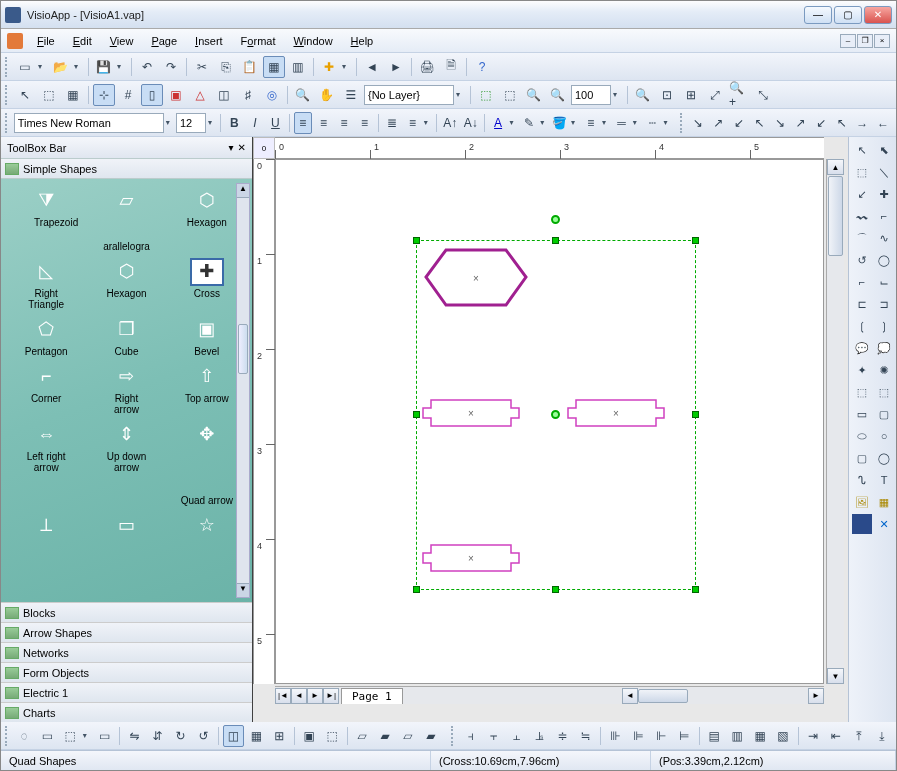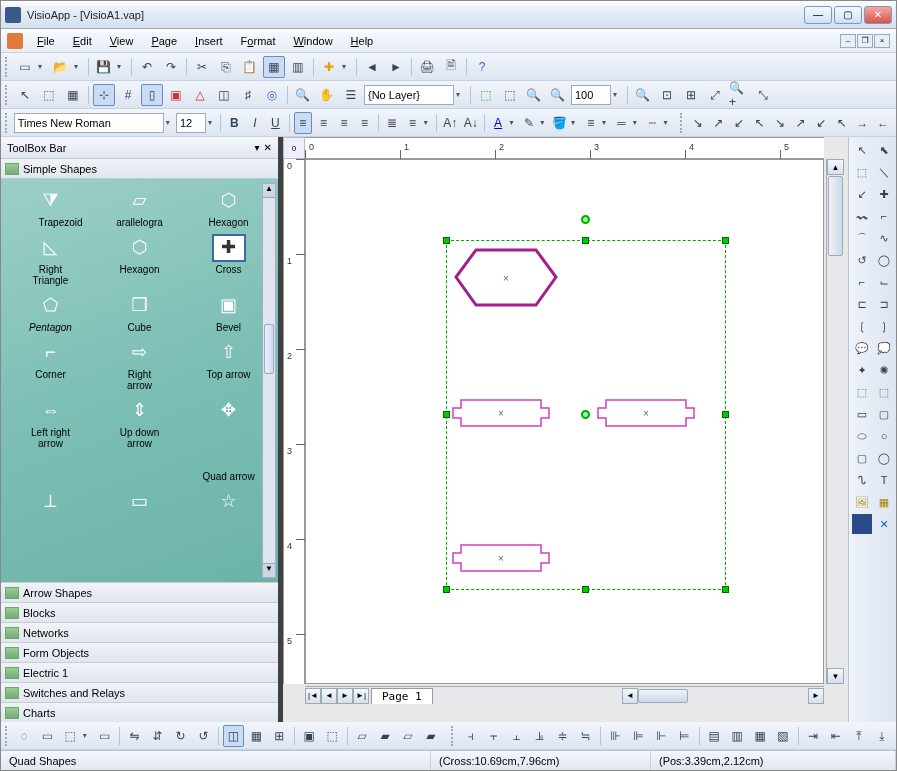--- a/index.html
+++ b/index.html
@@ -17,21 +17,21 @@
 .mdi-btns{margin-left:auto;display:flex;gap:1px;}
 .mdi-btn{width:16px;height:14px;border:1px solid #9ab;background:#e8eef8;font-size:8px;display:flex;align-items:center;justify-content:center;}
 .toolbar { height:28px; background:linear-gradient(#f2f5fb,#dde5f1); display:flex; align-items:center; padding:0 4px; gap:2px; border-bottom:1px solid #c5d2e4; flex-wrap:nowrap; overflow:hidden;}
 .toolbar .grip{width:4px;height:20px;border-left:2px dotted #9ab;margin-right:3px;}
 .tbtn{width:22px;height:22px;display:flex;align-items:center;justify-content:center;border:1px solid transparent;border-radius:2px;font-size:12px;color:#345;}
 .tbtn.active{background:#c8ddf5;border-color:#6a8cb8;}
 .tsep{width:1px;height:18px;background:#b5c3d6;margin:0 2px;}
 .tinput{height:20px;border:1px solid #9ab;background:#fff;padding:0 3px;font-size:11px;}
 .dd{width:10px;display:inline-block;font-size:8px;color:#456;}
 .content { flex:1; display:flex; overflow:hidden;}
-.toolbox { width:282px; background:#fff; display:flex; flex-direction:column; border-right:5px solid #404040;}
+.toolbox { width:252px; background:#fff; display:flex; flex-direction:column; border-right:1px solid #404040;}
 .tb-title{height:22px;background:linear-gradient(#f5f7fb,#e0e6f0);display:flex;align-items:center;padding:0 6px;border-bottom:1px solid #bcc;font-size:11px;}
 .tb-title .x{margin-left:auto;display:flex;gap:4px;font-size:10px;cursor:default;}
 .palette-head{height:20px;background:linear-gradient(#f0f3f8,#dfe6ef);display:flex;align-items:center;padding:0 4px;border-bottom:1px solid #bcc;gap:4px;}
 .palette-head .ico{width:14px;height:12px;background:linear-gradient(#9c9,#7a7);border:1px solid #6a6;}
 .shapes-area{flex:1;background:linear-gradient(160deg,#9bcfc6,#7dbfb5 50%,#6bb3a8);padding:6px 2px;overflow:hidden;position:relative;}
 .shape-grid{display:grid;grid-template-columns:repeat(3,1fr);gap:6px 2px;padding:2px 4px;}
 .shape-cell{display:flex;flex-direction:column;align-items:center;gap:2px;font-size:10px;color:#000;text-align:center;line-height:1.1;}
 .shape-ico{width:34px;height:28px;display:flex;align-items:center;justify-content:center;}
 .shape-cell.sel .shape-ico{background:#fff;border:2px solid #3a6aa8;}
 .cat-row{height:20px;background:linear-gradient(#f0f3f8,#dfe6ef);display:flex;align-items:center;padding:0 4px;border-top:1px solid #ccc;gap:4px;}
@@ -228,42 +228,42 @@
         <span>Simple Shapes</span>
       </div>
       <div class="shapes-area">
         <div class="shape-grid" id="shape-grid">
             <div class="shape-cell">
               <div class="shape-ico" style="font-size: 18px; color: rgb(255, 255, 255);">⧩</div>
               <div style="white-space: pre-line; margin-left: 20px;">Trapezoid</div>
             </div>
             <div class="shape-cell">
               <div class="shape-ico" style="font-size: 18px; color: rgb(255, 255, 255);">▱</div>
-              <div style="white-space: pre-line;">arallelogra</div>
+              <div style="white-space: pre-line; margin-top: 24px;">arallelogra</div>
             </div>
             <div class="shape-cell">
               <div class="shape-ico" style="font-size: 18px; color: rgb(255, 255, 255);">⬡</div>
               <div style="white-space: pre-line;">Hexagon</div>
             </div>
             <div class="shape-cell">
               <div class="shape-ico" style="font-size: 18px; color: rgb(255, 255, 255);">◺</div>
               <div style="white-space: pre-line;">Right
 Triangle</div>
             </div>
             <div class="shape-cell">
               <div class="shape-ico" style="font-size: 18px; color: rgb(255, 255, 255);">⬡</div>
               <div style="white-space: pre-line;">Hexagon</div>
             </div>
             <div class="shape-cell sel">
               <div class="shape-ico" style="font-size: 18px; color: rgb(51, 51, 51);">✚</div>
               <div style="white-space: pre-line;">Cross</div>
             </div>
             <div class="shape-cell">
               <div class="shape-ico" style="font-size: 18px; color: rgb(255, 255, 255);">⬠</div>
-              <div style="white-space: pre-line; font-style: italic;">Pentagon</div>
+              <div style="white-space: pre-line;">Pentagon</div>
             </div>
             <div class="shape-cell">
               <div class="shape-ico" style="font-size: 18px; color: rgb(255, 255, 255);">❒</div>
               <div style="white-space: pre-line;">Cube</div>
             </div>
             <div class="shape-cell">
               <div class="shape-ico" style="font-size: 18px; color: rgb(255, 255, 255);">▣</div>
               <div style="white-space: pre-line;">Bevel</div>
             </div>
             <div class="shape-cell">
@@ -308,41 +308,37 @@
           </div>
         <div style="position:absolute;right:2px;top:4px;bottom:4px;width:14px;background:#dfe5ee;border:1px solid #aac;">
            <div style="height:14px;background:#cbd6e6;border-bottom:1px solid #9ab;text-align:center;font-size:8px;">▲</div>
            <div style="position:absolute;top:140px;left:1px;right:1px;height:50px;background:linear-gradient(90deg,#eef,#cde);border:1px solid #9ab;border-radius:2px;"></div>
            <div style="position:absolute;bottom:0;left:0;right:0;height:14px;background:#cbd6e6;border-top:1px solid #9ab;text-align:center;font-size:8px;">▼</div>
         </div>
       </div>
       <div id="cat-list">
           <div class="cat-row">
             <div class="ico"></div>
-            <span>Arrow Shapes</span>
+            <span>Blocks</span>
           </div>
           <div class="cat-row">
             <div class="ico"></div>
-            <span>Blocks</span>
+            <span>Arrow Shapes</span>
           </div>
           <div class="cat-row">
             <div class="ico"></div>
             <span>Networks</span>
           </div>
           <div class="cat-row">
             <div class="ico"></div>
             <span>Form Objects</span>
           </div>
           <div class="cat-row">
             <div class="ico"></div>
             <span>Electric 1</span>
-          </div>
-          <div class="cat-row">
-            <div class="ico"></div>
-            <span>Switches and Relays</span>
           </div>
           <div class="cat-row">
             <div class="ico"></div>
             <span>Charts</span>
           </div>
         </div>
     </div>
 
     <div class="canvas-wrap">
       <div class="ruler-corner">0</div>

